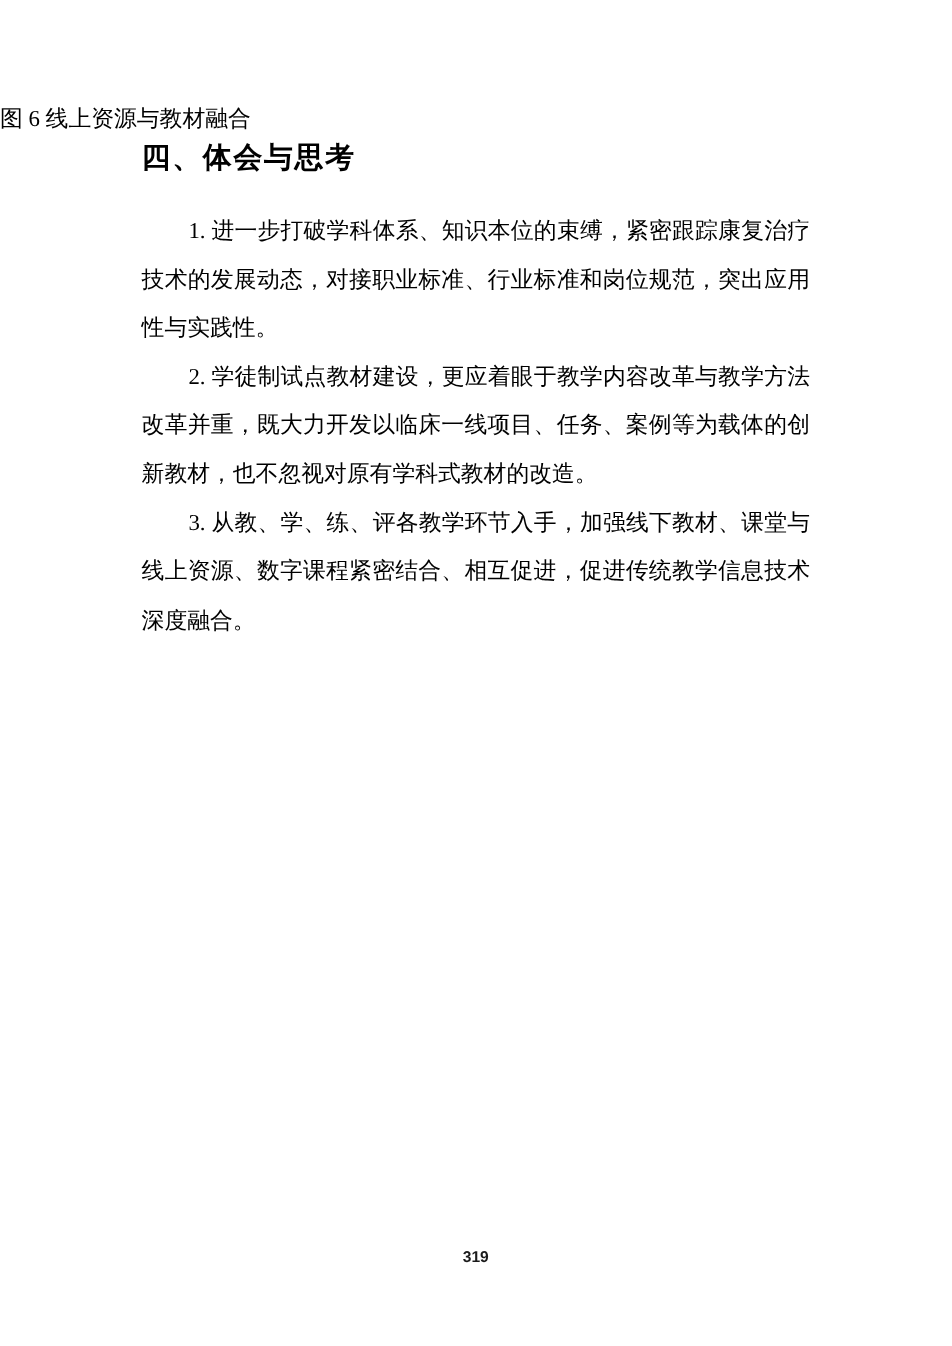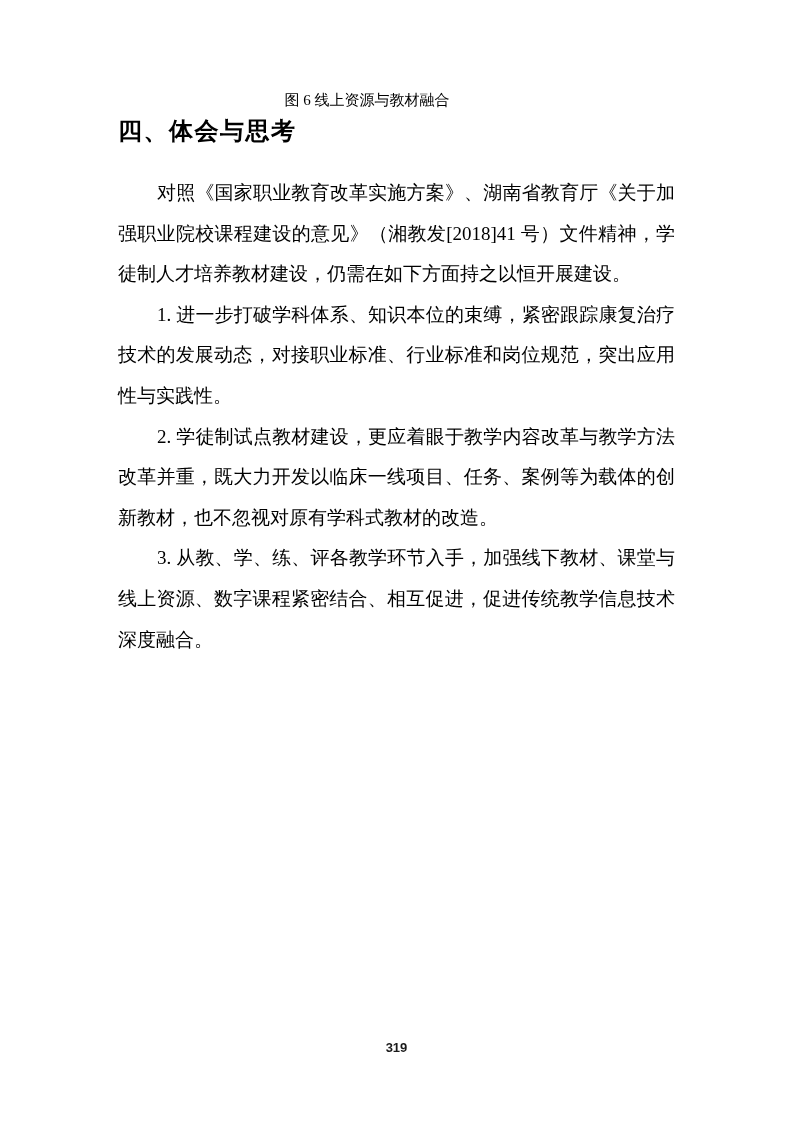--- a/index.html
+++ b/index.html
@@ -12,23 +12,22 @@
     background: #ffffff;
     position: relative;
     overflow: hidden;
     color: #000000;
   }
   .figure-caption {
     position: absolute;
     top: 91px;
     left: 0;
     width: 734px;
-    text-align: center;
     font-family: "Liberation Serif", "DejaVu Serif", serif;
-    font-size: 15px;
+    font-size: 19px;
     line-height: 18px;
     color: #000000;
   }
   .section-heading {
     position: absolute;
     top: 115px;
     left: 118px;
     margin: 0;
     font-family: "Liberation Sans", "DejaVu Sans", sans-serif;
     font-size: 24px;
@@ -66,19 +65,18 @@
   }
 </style>
 </head>
 <body>
 
 <div class="figure-caption">图 6 线上资源与教材融合</div>
 
 <h2 class="section-heading">四、体会与思考</h2>
 
 <div class="body-text">
-  <p>对照《国家职业教育改革实施方案》、湖南省教育厅《关于加强职业院校课程建设的意见》（湘教发[2018]41 号）文件精神，学徒制人才培养教材建设，仍需在如下方面持之以恒开展建设。</p>
   <p>1. 进一步打破学科体系、知识本位的束缚，紧密跟踪康复治疗技术的发展动态，对接职业标准、行业标准和岗位规范，突出应用性与实践性。</p>
   <p>2. 学徒制试点教材建设，更应着眼于教学内容改革与教学方法改革并重，既大力开发以临床一线项目、任务、案例等为载体的创新教材，也不忽视对原有学科式教材的改造。</p>
   <p>3. 从教、学、练、评各教学环节入手，加强线下教材、课堂与线上资源、数字课程紧密结合、相互促进，促进传统教学信息技术深度融合。</p>
 </div>
 
 <div class="page-number">319</div>
 
 </body></html>

